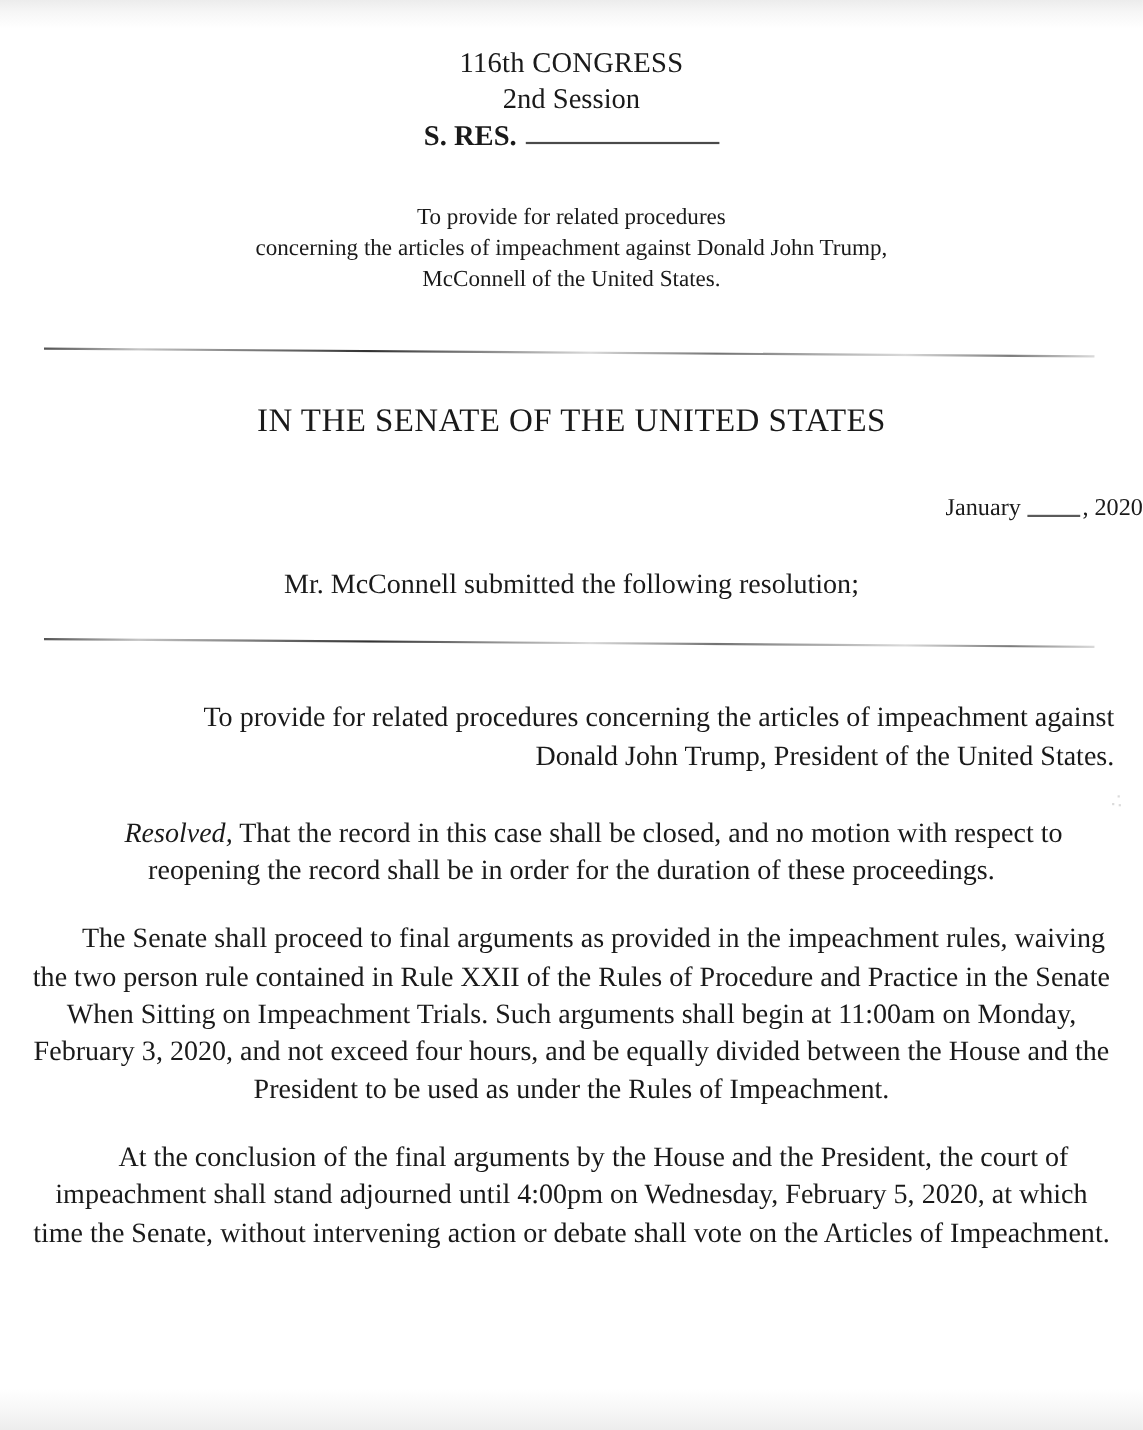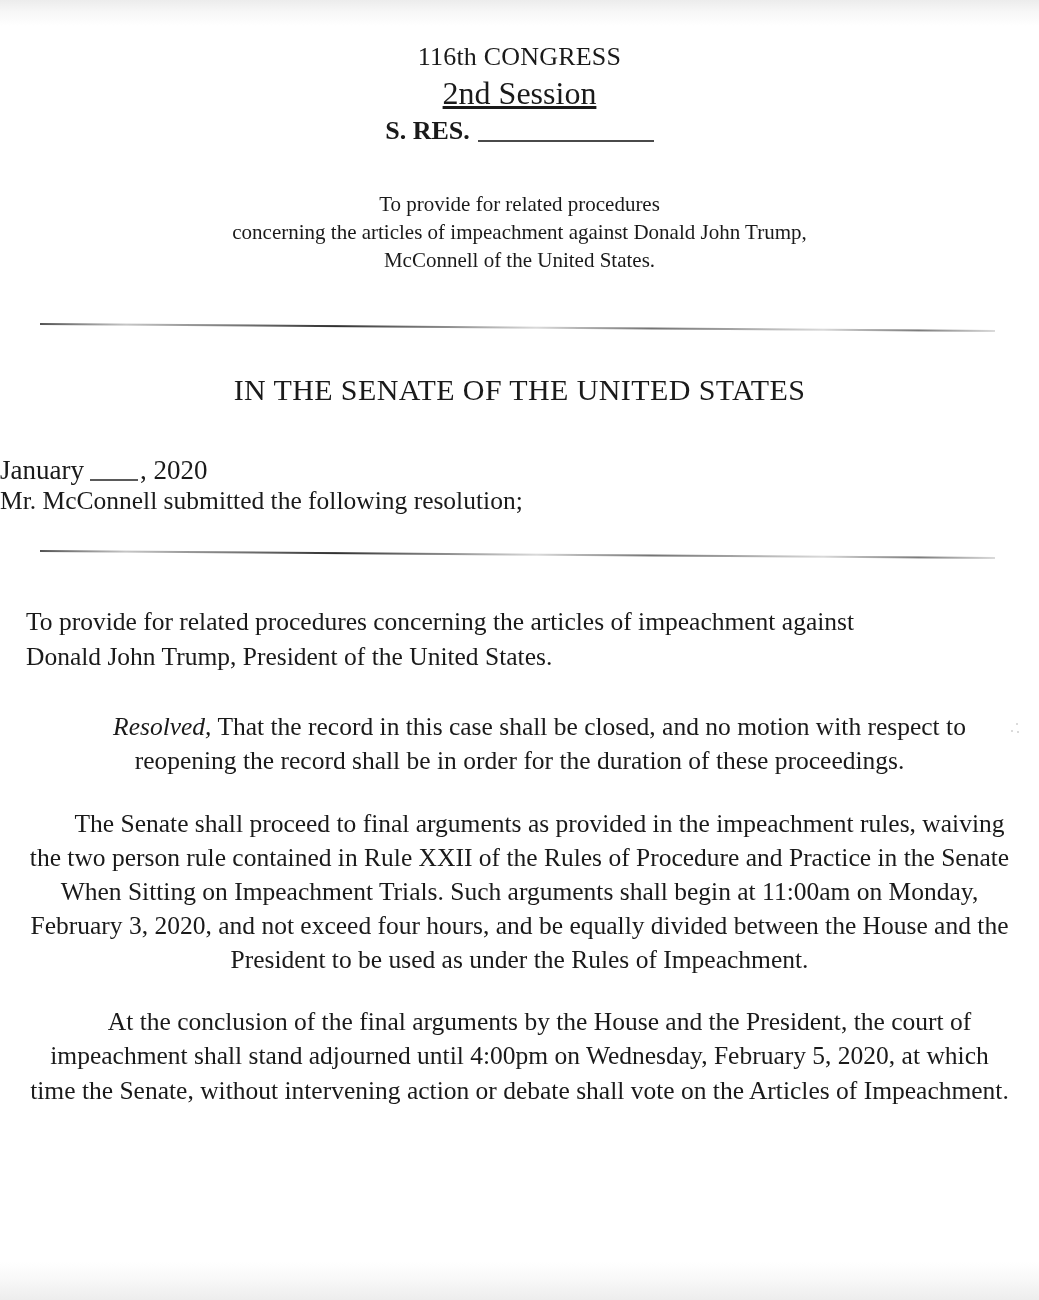--- a/index.html
+++ b/index.html
@@ -47,31 +47,30 @@
   .masthead {
     text-align: center;
     padding-top: 42px;
     line-height: 1.18;
   }
   .congress-line {
     font-size: 26px;
     letter-spacing: 0.2px;
   }
   .session-line {
-    font-size: 32px;
+    font-size: 26px;
     margin-top: 2px;
-    text-decoration: underline;
   }
   .sres-line {
     margin-top: 4px;
     font-size: 26px;
     font-weight: bold;
     display: flex;
     justify-content: center;
-    align-items: center;
+    align-items: flex-start;
     gap: 8px;
   }
   .sres-blank {
     display: inline-block;
     width: 176px;
     border-bottom: 2px solid #4a4a4a;
     height: 20px;
     margin-bottom: 2px;
   }
 
@@ -108,46 +107,47 @@
   }
 
   
   .senate-head {
     text-align: center;
     font-size: 30px;
     letter-spacing: 0.4px;
     margin-top: 36px;
   }
   .date-line {
-    text-align: left;
-    font-size: 27px;
+    text-align: right;
+    font-size: 22px;
     margin-top: 48px;
   }
   .date-blank {
     display: inline-block;
     width: 48px;
     border-bottom: 2px solid #5a5a5a;
     height: 15px;
     margin: 0 2px -2px 6px;
   }
   .submitter-line {
-    text-align: left;
+    text-align: center;
     font-size: 25.5px;
+    margin-top: 42px;
   }
 
   
   .resolution-title {
     text-align: center;
     font-size: 26px;
     font-weight: bold;
     letter-spacing: 0.6px;
     margin-top: 44px;
   }
   .resolution-summary {
-    text-align: left;
+    text-align: right;
     font-size: 25.5px;
     line-height: 1.38;
     margin-top: 40px;
     padding: 0 26px;
   }
   .resolution-summary .sum-line { display: block; }
 
   
   .body {
     margin-top: 36px;

